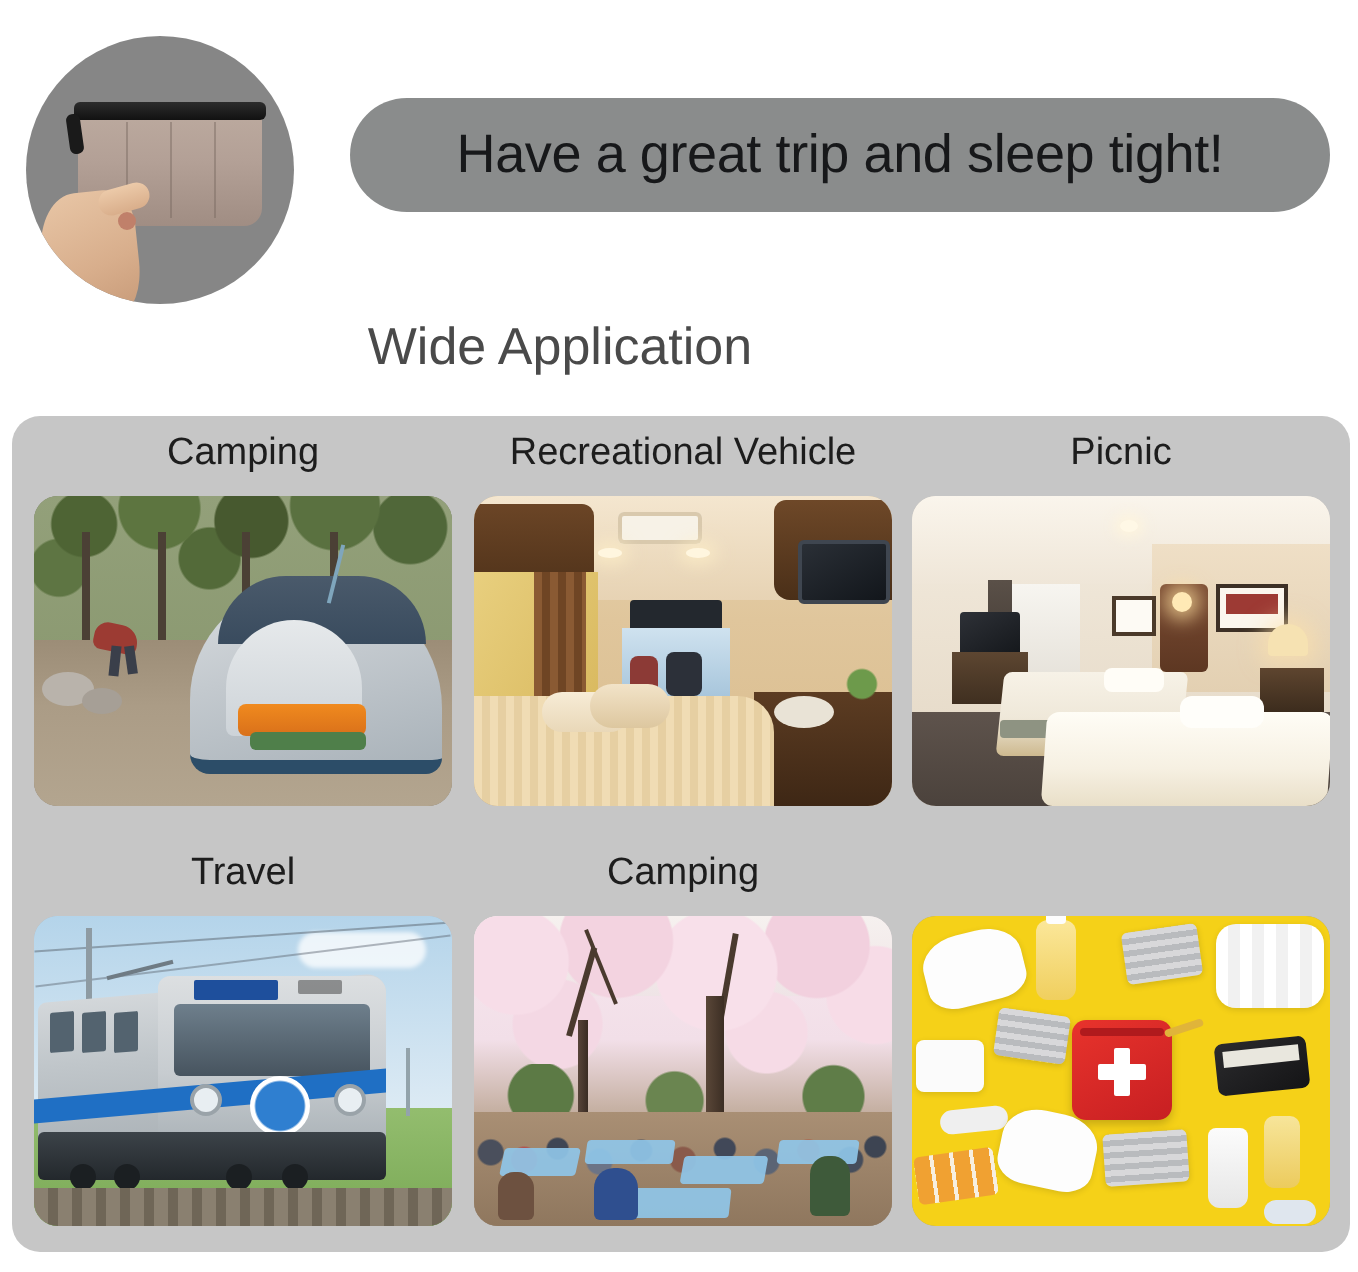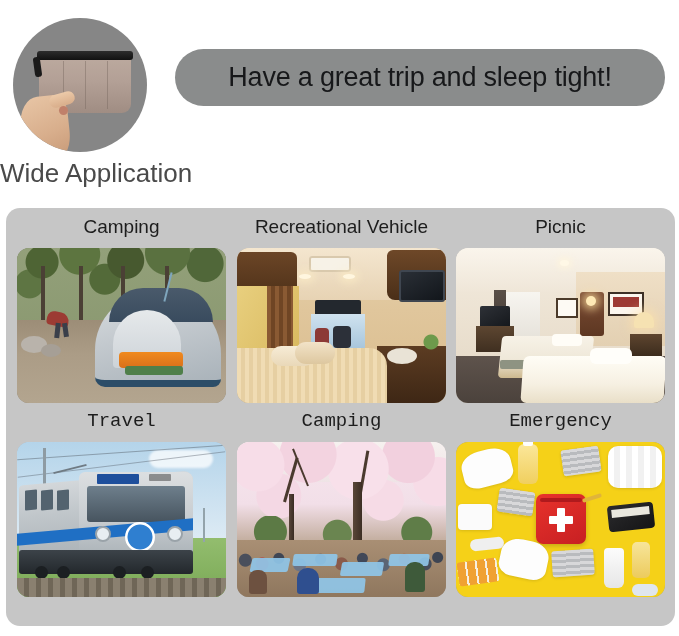--- a/index.html
+++ b/index.html
@@ -51,31 +51,31 @@
   .banner{
     position:absolute;left:175px;top:49px;width:490px;height:57px;
     background:#8a8c8c;border-radius:29px;
     display:flex;align-items:center;justify-content:center;
   }
   .banner-text{
     font-size:27px;color:#17181a;letter-spacing:-.2px;white-space:nowrap;
   }
 
   .section-title{
-    position:absolute;left:0;top:158px;width:560px;
+    position:absolute;left:0;top:158px;width:560px;text-align:center;
     font-size:26px;color:#4a4a4a;
   }
 
   
   .panel{
     position:absolute;left:6px;top:208px;width:669px;height:418px;
     background:#c6c6c6;border-radius:14px;
   }
   .grid-row{position:absolute;left:0;width:669px;height:200px;}
-  .grid-row.r1{top:8px;} .grid-row.r2{top:202px;font-family:Liberation Mono, monospace;}
+  .grid-row.r1{top:8px;} .grid-row.r2{top:218px;}
   .cell{position:absolute;width:209px;height:196px;}
   .cell.c1{left:11px;} .cell.c2{left:231px;} .cell.c3{left:450px;}
   .cell-label{
     position:absolute;left:0;top:0;width:209px;text-align:center;
     font-size:19px;color:#1d1d1d;
   }
   .photo{
     position:absolute;left:0;top:32px;width:209px;height:155px;
     border-radius:12px;overflow:hidden;background:#999;
   }
@@ -511,21 +511,20 @@
             <div class="tarp t4"></div>
               <div class="tarp t5"></div>
             <div class="sit3"></div>
               <div class="sit1"></div>
               <div class="sit2"></div>
           </div>
         </div>
       </div>
 
       <div class="cell c3">
-        <div class="cell-label">Emergency</div>
         <div class="photo">
           <div class="emg">
             <div class="glove g1"></div>
             <div class="bottle">
                 <span class="cap"></span>
               </div>
             <div class="can c1"></div>
             <div class="mask"></div>
             <div class="cup"></div>
             <div class="can c2"></div>

